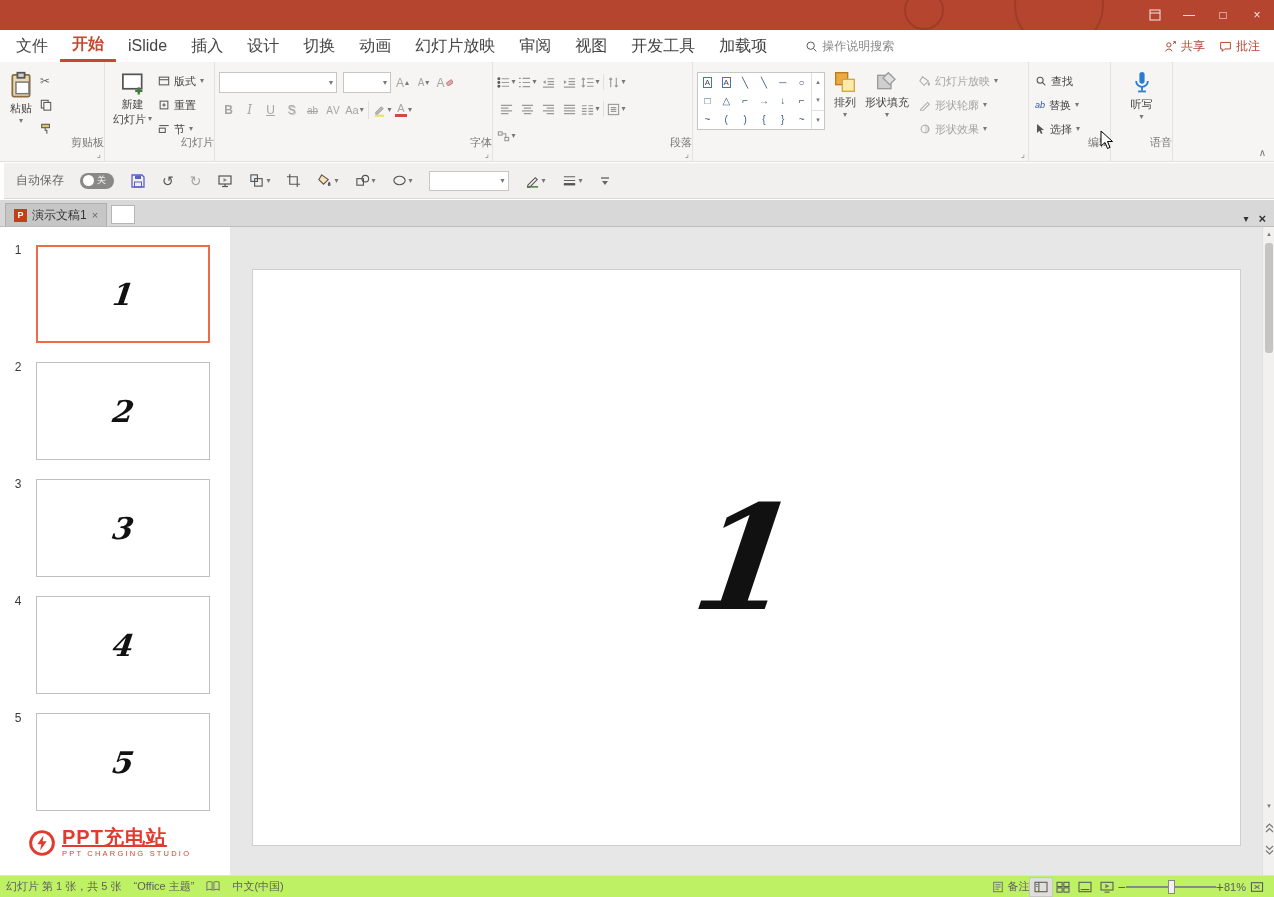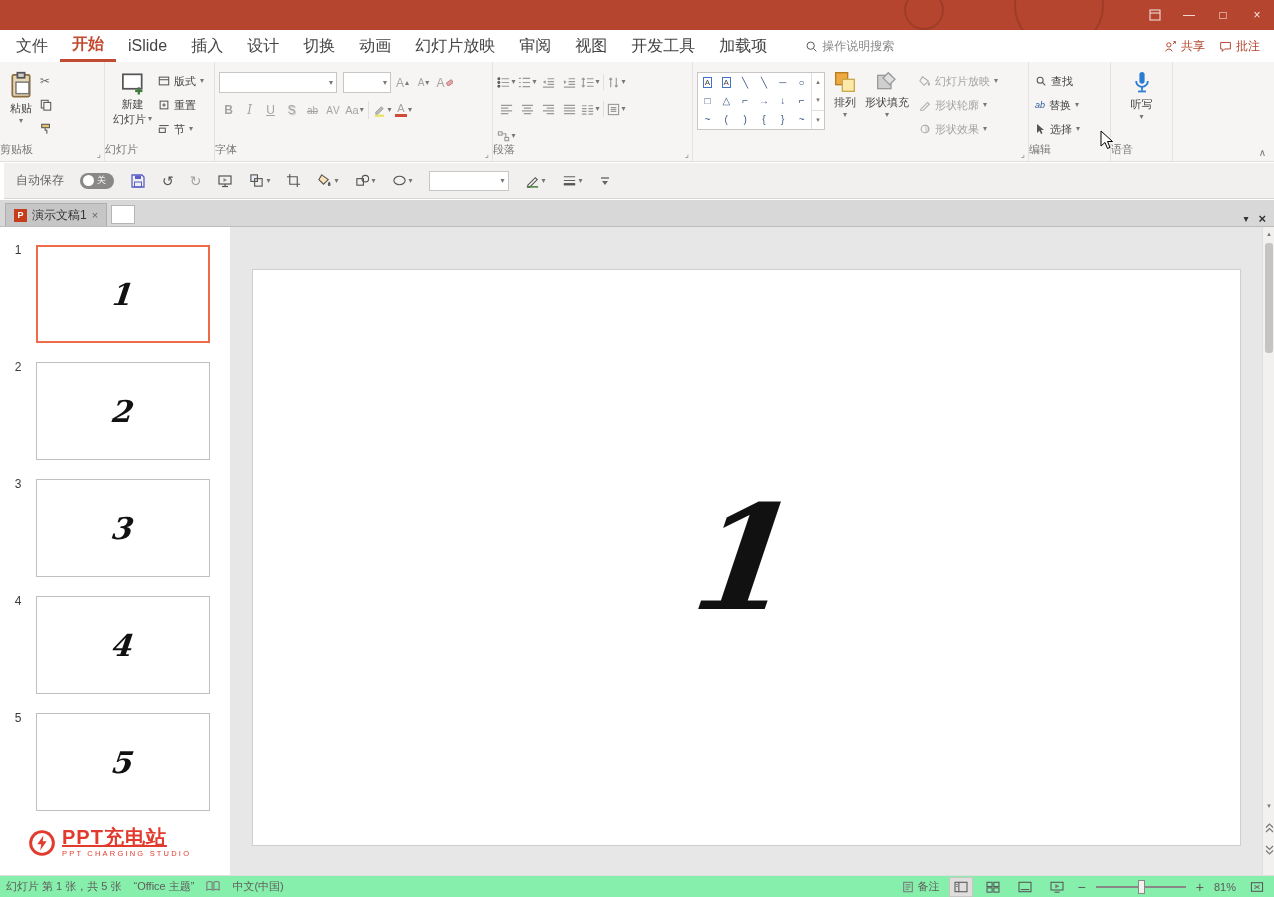--- a/index.html
+++ b/index.html
@@ -19,21 +19,21 @@
 .tabrow{position:absolute;left:0;top:30px;width:100%;height:32px;background:#fff;display:flex;align-items:center;}
 .rtab{font-size:16px;color:#444;padding:4px 12px;height:32px;display:flex;align-items:center;}
 .rtab.file{padding-left:16px;}
 .rtab.active{color:#c24a31;border-bottom:3px solid #c24a31;font-weight:bold;}
 .searchbox{display:flex;align-items:center;gap:4px;margin-left:26px;color:#888;font-size:12px;}
 .tabrow-right{margin-left:auto;display:flex;align-items:center;gap:14px;padding-right:14px;}
 .tr-btn{display:flex;align-items:center;gap:4px;font-size:12px;color:#b5452e;}
 
 .ribbon{position:absolute;left:0;top:62px;width:100%;height:100px;background:#f6f5f4;border-bottom:1px solid #e1dfdd;display:flex;}
 .grp{height:100%;border-right:1px solid #e4e2e0;position:relative;padding:4px 4px 16px 4px;display:flex;align-items:flex-start;}
-.glabel{position:absolute;bottom:4px;left:0;right:0;text-align:left;font-size:11px;color:#7a7876;}
+.glabel{position:absolute;bottom:11px;left:0;right:0;text-align:right;font-size:11px;color:#7a7876;}
 .launcher{position:absolute;bottom:2px;right:3px;font-size:9px;color:#8a8886;}
 .bigbtn{display:flex;flex-direction:column;align-items:center;gap:2px;padding:4px 4px 0 4px;font-size:11px;color:#444;text-align:center;line-height:1.15;}
 .scol{display:flex;flex-direction:column;gap:4px;padding-top:5px;}
 .sbtn{display:flex;align-items:center;gap:4px;font-size:11px;color:#444;height:20px;padding:0 2px;}
 .frow{display:flex;align-items:center;gap:2px;}
 .combo{height:21px;border:1px solid #c8c6c4;background:#fff;display:flex;align-items:center;justify-content:flex-end;padding:0 3px;}
 .fbtn{min-width:19px;height:20px;display:flex;align-items:center;justify-content:center;font-size:12px;gap:1px;}
 .fontg,.parag{display:flex;flex-direction:column;gap:7px;padding-top:6px;}
 .gallery{width:128px;height:58px;background:#fff;border:1px solid #c8c6c4;display:flex;}
 .gcells{flex:1;display:grid;grid-template-columns:repeat(6,1fr);grid-template-rows:repeat(3,1fr);align-items:center;justify-items:center;font-size:10px;color:#3c5a82;}
@@ -68,22 +68,22 @@
 .logo-txt .t2{font-size:7.5px;color:#e23b2e;letter-spacing:2.2px;margin-top:2px;}
 .canvas{position:absolute;left:230px;top:0;right:12px;height:100%;}
 .slide{position:absolute;left:23px;top:43px;width:987px;height:575px;background:#fff;box-shadow:0 0 0 1px #cfcfcf;display:flex;align-items:center;justify-content:center;}
 .slide .script-num{font-size:145px;}
 
 .vscroll{position:absolute;right:0;top:0;width:12px;height:100%;background:#f2f1f0;border-left:1px solid #e1dfdd;}
 .vs-arrow{position:absolute;left:0;width:12px;height:14px;display:flex;align-items:center;justify-content:center;font-size:7px;color:#777;}
 .vs-thumb{position:absolute;left:2px;width:8px;background:#c6c4c2;border-radius:3px;}
 .chev2{position:absolute;left:0;width:12px;height:18px;display:flex;align-items:center;justify-content:center;}
 
-.statusbar{position:absolute;left:0;top:875px;width:100%;height:22px;background:#86efac;border-top:1px solid #e1dfdd;display:flex;align-items:center;font-size:11px;color:#5f5d5b;padding:0 6px;gap:12px;}
-.sb-right{margin-left:auto;display:flex;align-items:center;gap:10px;}
+.statusbar{position:absolute;left:0;top:875px;width:100%;height:22px;background:#bef264;border-top:1px solid #e1dfdd;display:flex;align-items:center;font-size:11px;color:#5f5d5b;padding:0 6px;gap:12px;}
+.sb-right{margin-left:auto;display:flex;align-items:center;}
 .viewbtn{width:22px;height:18px;display:flex;align-items:center;justify-content:center;}
 .viewbtn.active{background:#dfdedd;outline:1px solid #c8c6c4;}
 .zoomtrack{width:90px;height:2px;background:#8a8886;position:relative;}
 .zoomthumb{position:absolute;left:42px;top:-6px;width:7px;height:14px;background:#f3f2f1;border:1px solid #8a8886;}
 .cursor{position:absolute;left:1100px;top:130px;z-index:99;pointer-events:none;}
 </style>
 </head>
 <body>
 
 <div class="titlebar">

